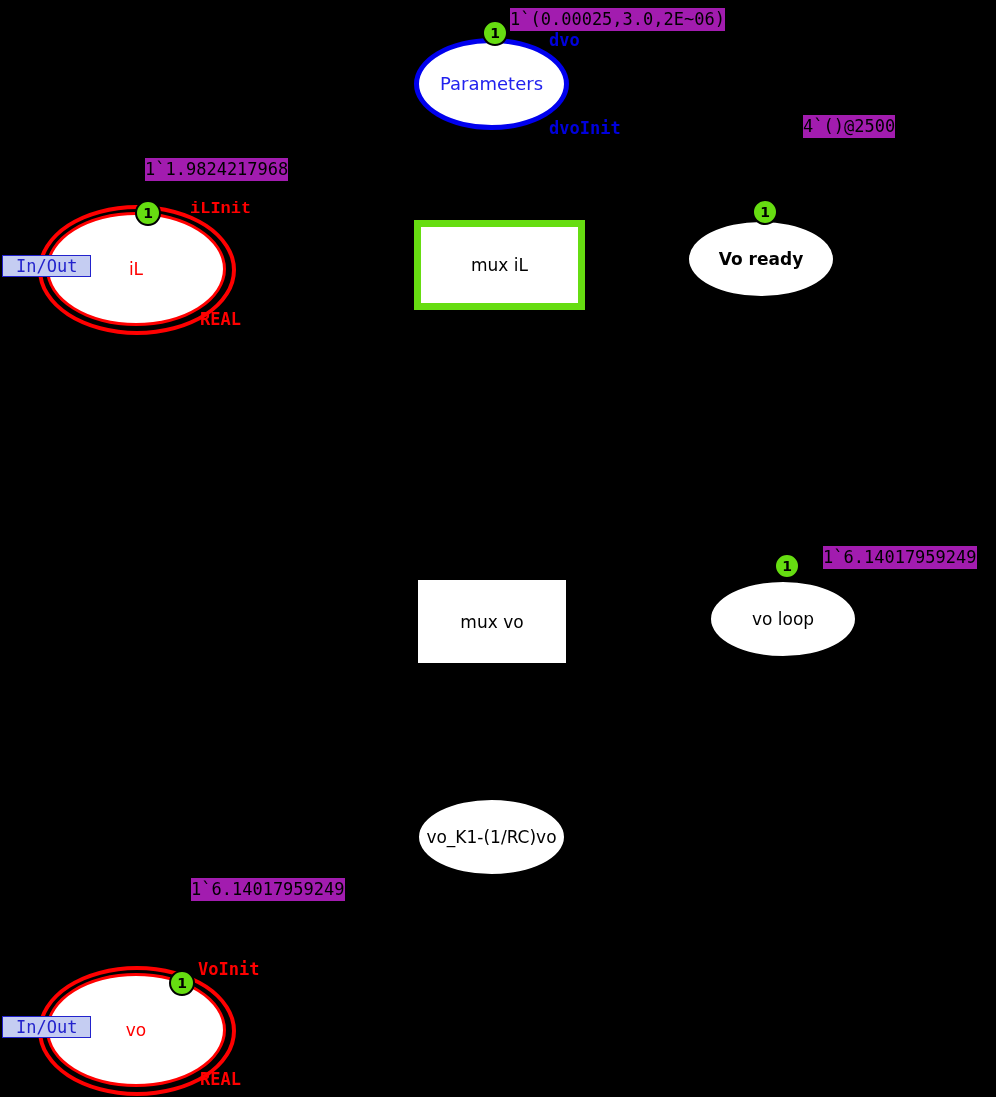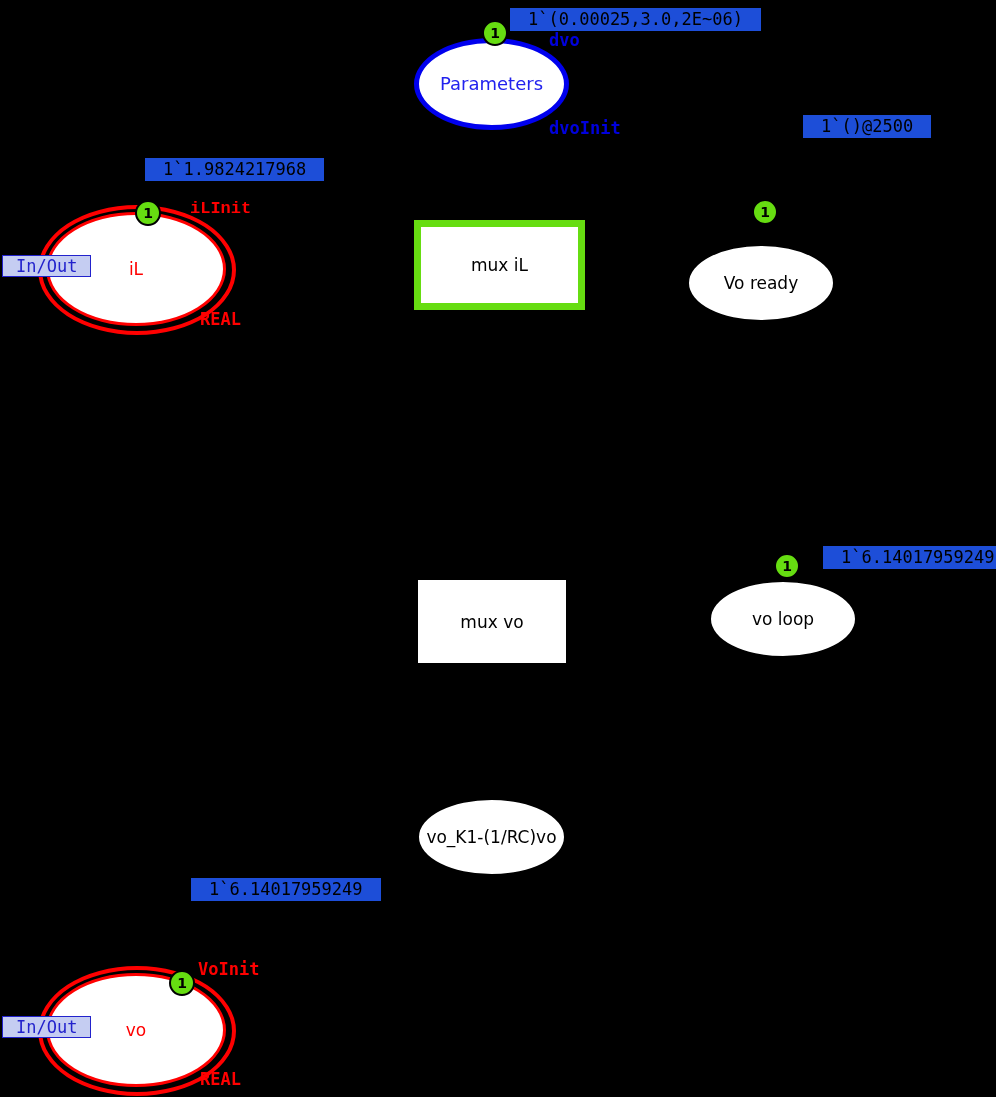--- a/index.html
+++ b/index.html
@@ -106,26 +106,26 @@
     display: flex;
     align-items: center;
     justify-content: center;
     box-sizing: border-box;
     z-index: 20;
   }
 
   
   .marking {
     position: absolute;
-    background: #1d4ed8;
+    background: #a21caf;
     color: #000000;
     font-family: "DejaVu Sans Mono", monospace;
     font-size: 17px;
     line-height: 1.25;
-    padding: 1px 18px;
+    padding: 1px 0;
     white-space: nowrap;
     z-index: 18;
   }
 
   
   .annot {
     position: absolute;
     font-family: "DejaVu Sans Mono", monospace;
     font-weight: bold;
     font-size: 17px;
@@ -173,27 +173,27 @@
   </div>
   <div class="marking" style="left:145px; top:158px;">1`1.9824217968</div>
   <div class="annot annot-red" style="left:190px; top:199px;font-family:Liberation Mono, monospace;">iLInit</div>
   <div class="annot annot-red" style="left:200px; top:309px;">REAL</div>
   <div class="porttag" style="left:2px; top:255px;">In/Out</div>
 
   <div class="node transition enabled" style="left:415px; top:221px; width:169px; height:88px;">
     <span>mux iL</span>
   </div>
 
-  <div class="node place place-plain" style="left:687px; top:244px; width:148px; height:78px;">
+  <div class="node place place-plain" style="left:687px; top:220px; width:148px; height:78px;font-weight:bold;">
     <span class="place-label">Vo ready</span>
   </div>
   <div class="token" style="left:752px; top:199px;">
     <span>1</span>
   </div>
-  <div class="marking" style="left:803px; top:115px;">1`()@2500</div>
+  <div class="marking" style="left:803px; top:115px;">4`()@2500</div>
 
 
   <div class="node place place-plain" style="left:709px; top:580px; width:148px; height:78px;">
     <span class="place-label">vo loop</span>
   </div>
 
   <div class="node transition" style="left:416px; top:578px; width:152px; height:87px;">
     <span>mux vo</span>
   </div>
   <div class="token" style="left:774px; top:553px;">

